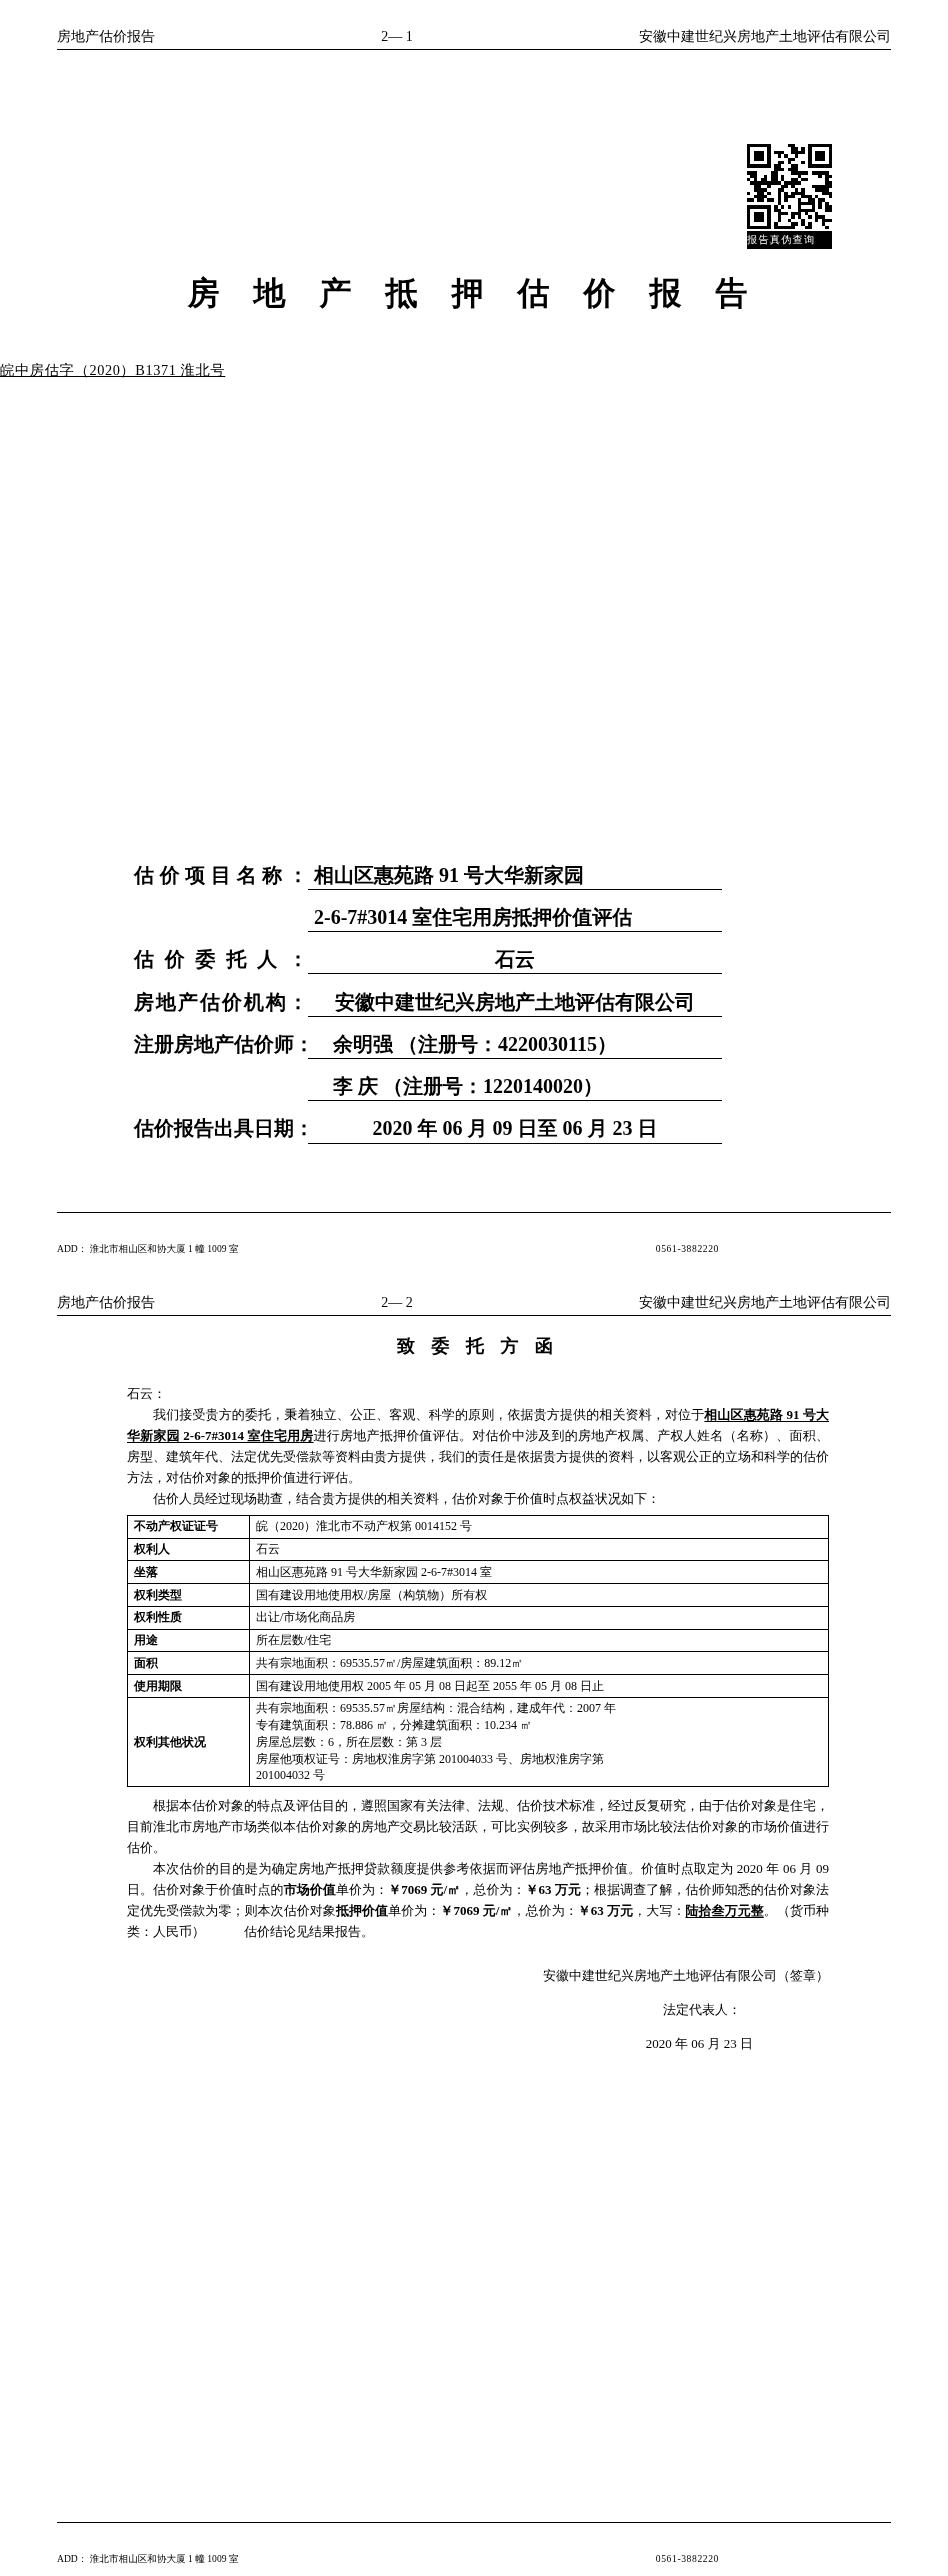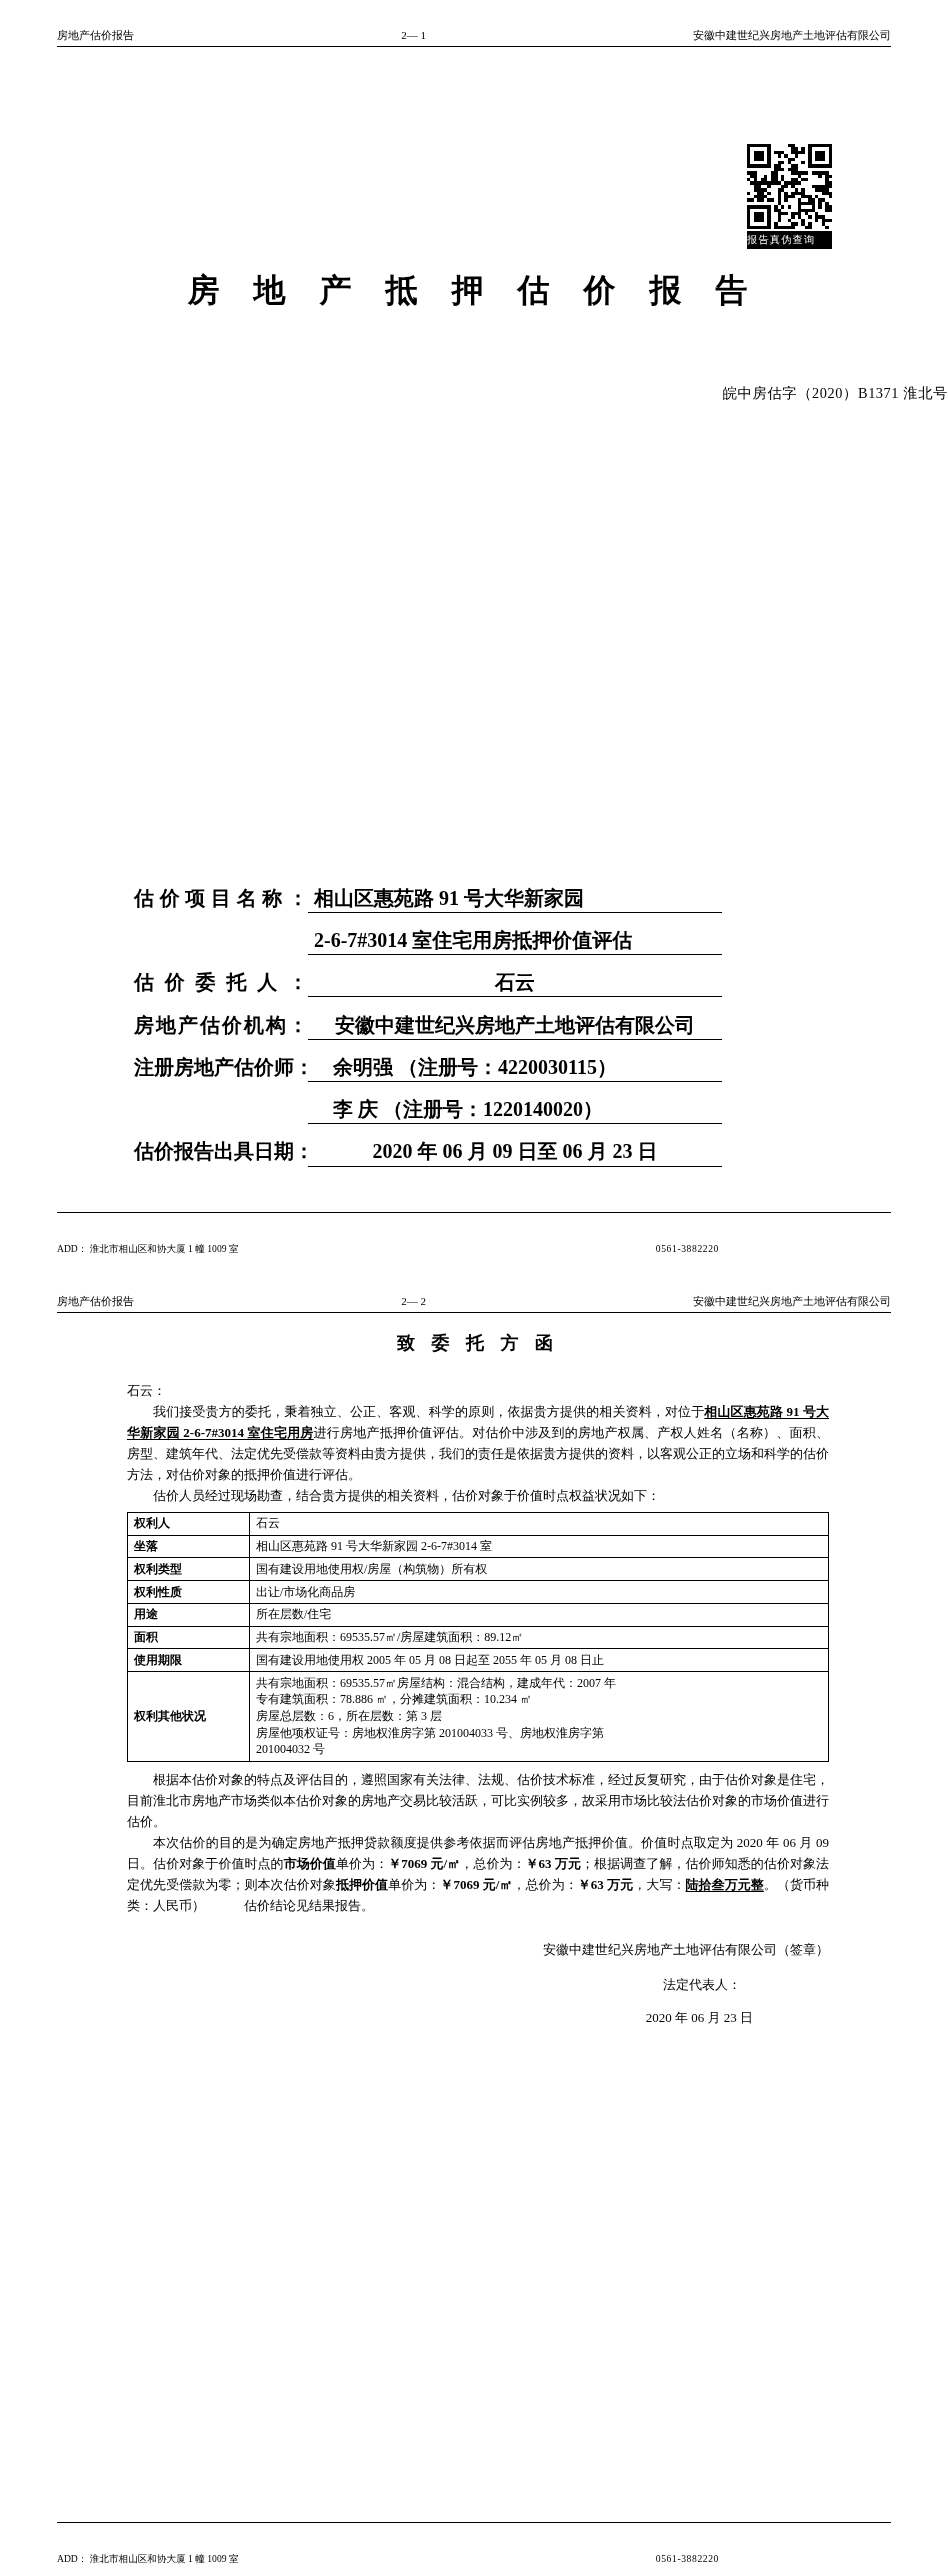--- a/index.html
+++ b/index.html
@@ -10,21 +10,21 @@
     font-family:"Liberation Serif","DejaVu Serif",serif;
   }
   .page { position:relative; width:948px; overflow:hidden; background:#fff; }
   .page-1 { height:1266px; }
   .page-2 { height:1310px; }
 
   
   .hdr { margin:0 57px; padding-top:27.5px; }
   .hdr-line {
     display:flex; justify-content:space-between; align-items:baseline;
-    font-size:11px; padding-bottom:3.6px; border-bottom:0.9px solid #000;
+    font-size:14px; padding-bottom:3.6px; border-bottom:0.9px solid #000;
   }
   .ftr {
     position:absolute; left:57px; right:57px; bottom:9.6px;
     border-top:0.9px solid #000; padding-top:6px;
     font-size:9.6px; display:flex; align-items:baseline;
   }
   .ftr-phone { margin-left:auto; margin-right:172px; letter-spacing:0.6px;margin-top:24px; }
 
   
   .qr-wrap { position:absolute; top:144px; right:116px; width:85px; }
@@ -32,21 +32,21 @@
   .qr-box svg { display:block; width:85px; height:85px; shape-rendering:crispEdges; }
   .qr-caption {
     margin-top:1.8px; background:#000; color:#fff;
     font-size:10.2px; line-height:18px; letter-spacing:1.2px;
   }
   .main-title {
     margin-top:222px; text-align:center;
     font-size:32px; font-weight:bold; letter-spacing:13px; line-height:42px;
     white-space:nowrap;
   }
-  .doc-no { margin-top:73px; text-align:right; font-size:14.3px; letter-spacing:0.6px; }
+  .doc-no { margin-top:47px; text-align:left; font-size:14.3px; letter-spacing:0.6px;text-decoration:underline; }
 
   .form { width:588px; margin:482px 0 0 134px; font-size:20px; font-weight:bold; }
   .form-row { display:flex; align-items:flex-end; margin-bottom:14.3px; min-height:26px; }
   .form-label {
     flex:0 0 174px; width:174px;
     text-align:justify; text-align-last:justify;
     padding-bottom:1.2px; white-space:nowrap;
   }
   .form-value {
     flex:1; border-bottom:1.5px solid #000;
@@ -373,20 +373,24 @@
 
     <div class="salutation">石云：</div>
 
     <p class="para"><span>我们接受贵方的委托，秉着独立、公正、客观、科学的原则，依据贵方提供的相关资料，对位于</span><span class="b u">相山区惠苑路 91 号大华新家园 2-6-7#3014 室住宅用房</span><span>进行房地产抵押价值评估。对估价中涉及到的房地产权属、产权人姓名（名称）、面积、房型、建筑年代、法定优先受偿款等资料由贵方提供，我们的责任是依据贵方提供的资料，以客观公正的立场和科学的估价方法，对估价对象的抵押价值进行评估。</span></p>
 
     <p class="para">估价人员经过现场勘查，结合贵方提供的相关资料，估价对象于价值时点权益状况如下：</p>
 
     <table class="rt">
       <tbody>
         <tr>
+          <td class="lbl">不动产权证证号</td>
+          <td class="val">皖（2020）淮北市不动产权第 0014152 号</td>
+        </tr>
+        <tr>
           <td class="lbl">权利人</td>
           <td class="val">石云</td>
         </tr>
         <tr>
           <td class="lbl">坐落</td>
           <td class="val">相山区惠苑路 91 号大华新家园 2-6-7#3014 室</td>
         </tr>
         <tr>
           <td class="lbl">权利类型</td>
           <td class="val">国有建设用地使用权/房屋（构筑物）所有权</td>

